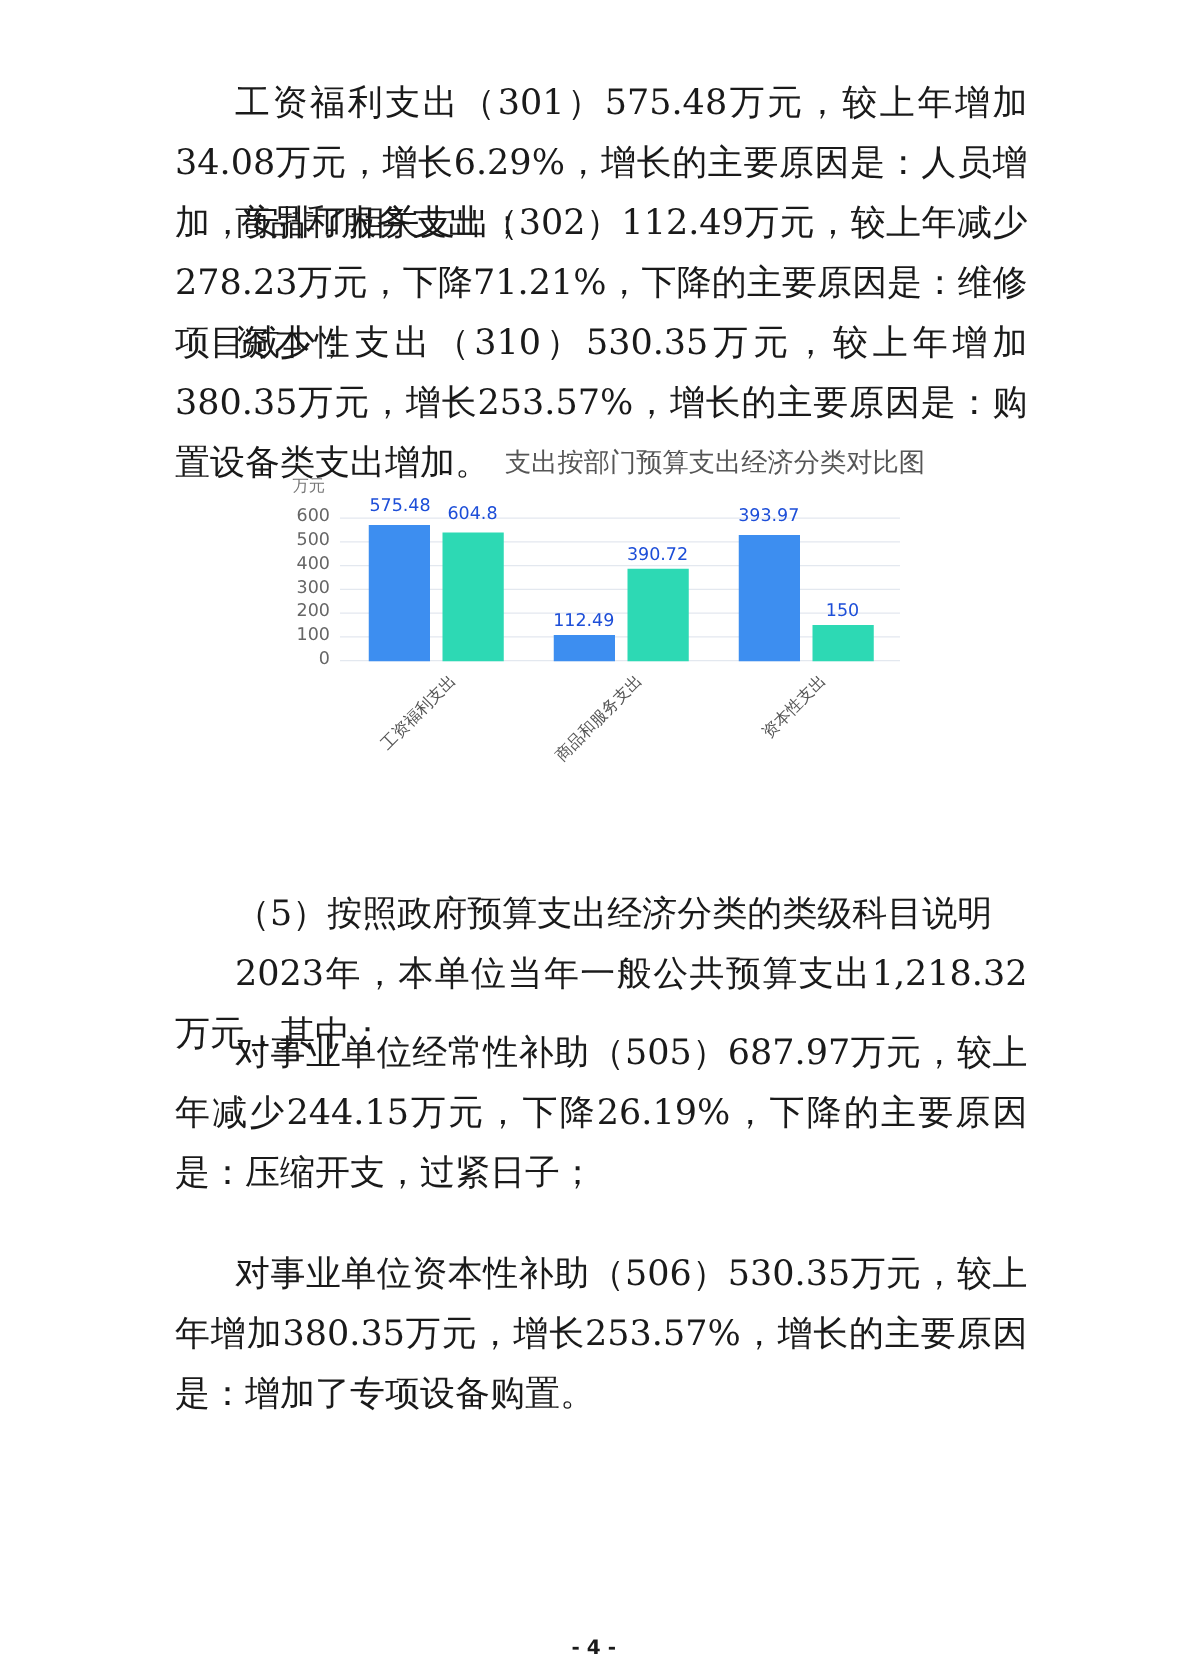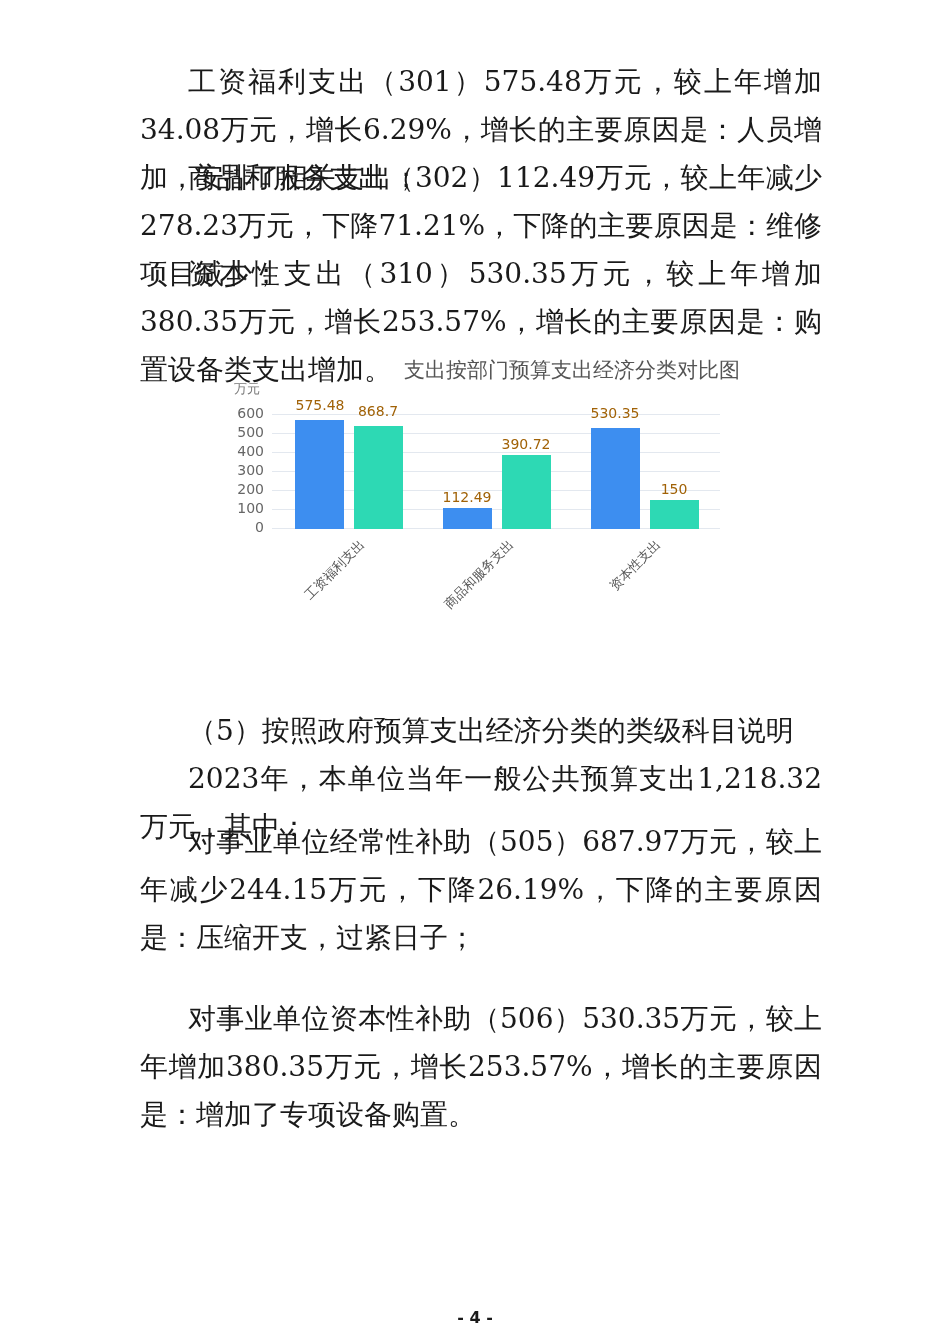--- a/index.html
+++ b/index.html
@@ -10,21 +10,21 @@
   .indent { text-indent:48px; }
   .chart { position:absolute; left:220px; top:350px; width:520px; height:350px;
            font-family:"DejaVu Sans","Liberation Sans",sans-serif; }
   .chart-title { position:absolute; left:0; width:520px; top:6px; text-align:right;
                  font-size:21px; color:#555; }
   .unit { position:absolute; left:14px; top:30px; font-size:13px; color:#777; }
   .plot { position:absolute; left:52px; top:64px; width:448px; height:115px; }
   .grid { position:absolute; left:0; width:448px; height:1px; background:#e3e8ef; }
   .tick { position:absolute; left:-52px; width:44px; text-align:right; font-size:14px; color:#666; }
   .bar { position:absolute; bottom:0; width:49px; }
-  .bar-label { position:absolute; width:80px; text-align:center; font-size:14px; color:#a16207; }
+  .bar-label { position:absolute; width:80px; text-align:center; font-size:14px; color:#1d4ed8; }
   .cat { position:absolute; font-size:13px; color:#555; transform:rotate(-45deg);
          transform-origin:right top; white-space:nowrap; }
   .legend { position:absolute; top:322px; left:0; width:520px; text-align:center; font-size:14px; color:#555; }
   .legend .sw { display:inline-block; width:12px; height:12px; vertical-align:-1px; margin:0 5px 0 4px; }
   .page-num { position:absolute; left:0; width:950px; top:1308px; text-align:center;
               font-family:"DejaVu Sans","Liberation Sans",sans-serif; font-size:16px; font-weight:bold; }
 </style>
 </head>
 <body>
 
@@ -47,29 +47,29 @@
     <div class="tick" style="top:10px">500</div>
     <div class="tick" style="top:29px">400</div>
     <div class="tick" style="top:48px">300</div>
     <div class="tick" style="top:67px">200</div>
     <div class="tick" style="top:86px">100</div>
     <div class="tick" style="top:105px">0</div>
 
     <div class="bar" style="left:23px;height:109px;background:#3d8ef0"></div>
     <div class="bar-label" style="left:8px;top:-17px">575.48</div>
     <div class="bar" style="left:82px;height:103px;background:#2dd9b4"></div>
-    <div class="bar-label" style="left:66px;top:-11px">868.7</div>
+    <div class="bar-label" style="left:66px;top:-11px">604.8</div>
 
     <div class="bar" style="left:171px;height:21px;background:#3d8ef0"></div>
     <div class="bar-label" style="left:155px;top:75px">112.49</div>
     <div class="bar" style="left:230px;height:74px;background:#2dd9b4"></div>
     <div class="bar-label" style="left:214px;top:22px">390.72</div>
 
     <div class="bar" style="left:319px;height:101px;background:#3d8ef0"></div>
-    <div class="bar-label" style="left:303px;top:-9px">530.35</div>
+    <div class="bar-label" style="left:303px;top:-9px">393.97</div>
     <div class="bar" style="left:378px;height:29px;background:#2dd9b4"></div>
     <div class="bar-label" style="left:362px;top:67px">150</div>
 
     <div class="cat" style="right:364px;top:122px">工资福利支出</div>
     <div class="cat" style="right:215px;top:122px">商品和服务支出</div>
     <div class="cat" style="right:68px;top:122px">资本性支出</div>
   </div>
 </div>
 
 <p class="para" style="top:707px;padding-left:48px;width:634px;">（5）按照政府预算支出经济分类的类级科目说明</p>

